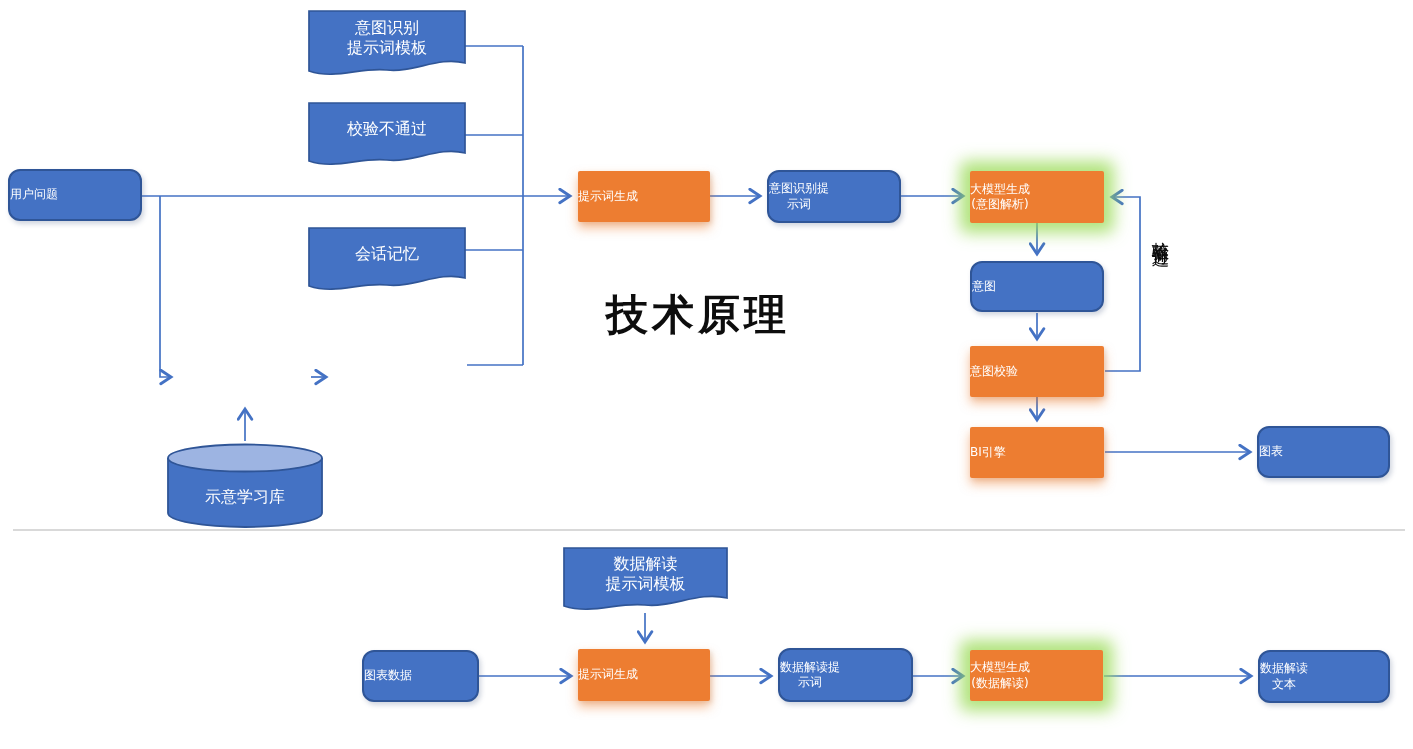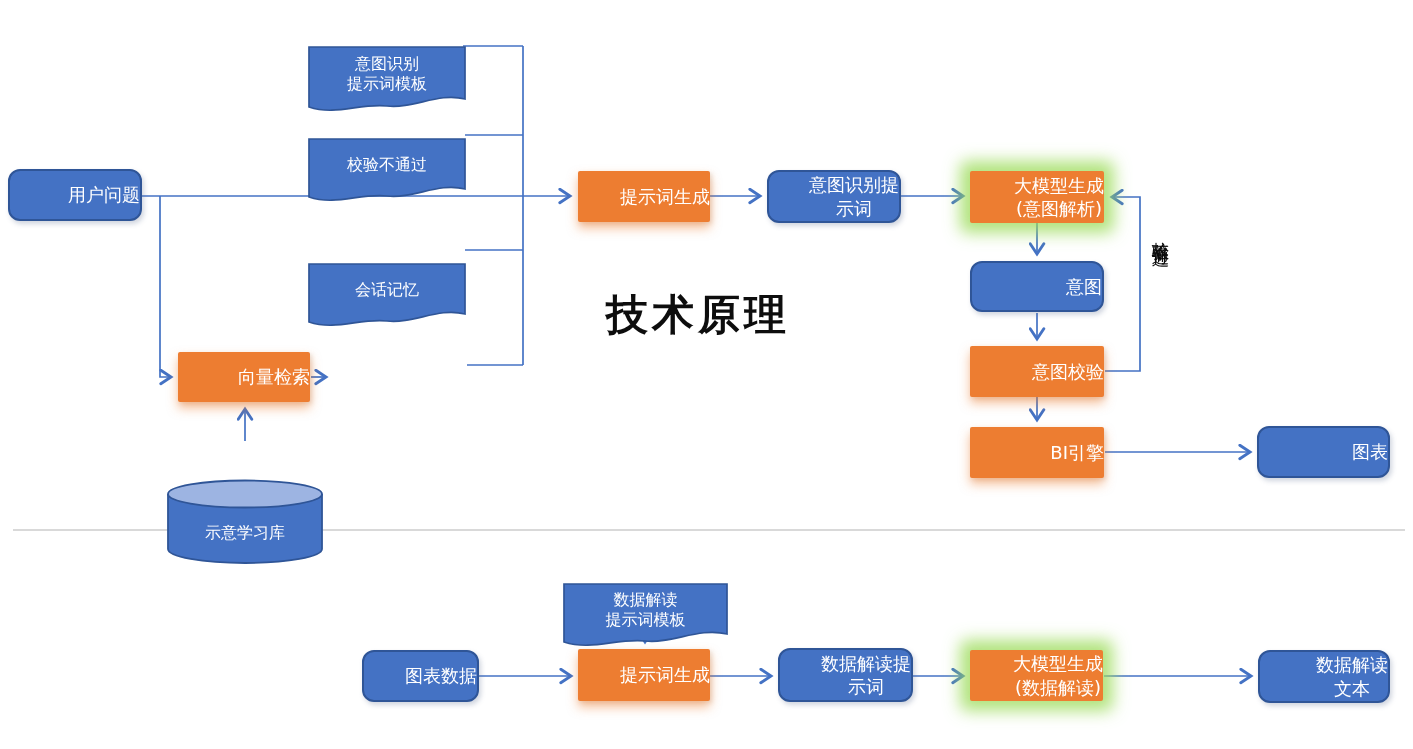--- a/index.html
+++ b/index.html
@@ -1,26 +1,26 @@
 <!DOCTYPE html>
 <html><head>
 <meta charset="utf-8">
 <style>
   html,body{margin:0;padding:0;background:#fff;font-family:"DejaVu Sans",sans-serif;}
   .canvas{position:relative;width:1413px;height:749px;background:#ffffff;overflow:hidden;}
   .wires{position:absolute;left:0;top:0;}
-  .node{position:absolute;display:flex;align-items:center;justify-content:flex-end;
-        text-align:center;color:#ffffff;font-size:18px;line-height:1.28;box-sizing:border-box;}
+  .node{position:absolute;display:flex;align-items:center;justify-content:flex-start;
+        text-align:center;color:#ffffff;font-size:12px;line-height:1.28;box-sizing:border-box;}
   .lbl{white-space:pre-line;}
   .blue{background:#4472C4;border:2px solid #2F5597;border-radius:12px;
         box-shadow:2px 3px 5px rgba(100,115,150,.30);}
   .orange{background:#ED7D31;border-radius:2px;
         box-shadow:0 6px 11px rgba(237,125,49,.50),2px 2px 4px rgba(150,110,80,.18);}
   .orange.glow{box-shadow:0 0 16px 10px rgba(158,220,92,.80);}
-  .shape-node{position:absolute;margin-top:36px;}
+  .shape-node{position:absolute;}
   .shape-node svg{position:absolute;left:0;top:0;}
   .shape-node .lbl{position:absolute;left:0;right:0;display:flex;align-items:center;
         justify-content:center;text-align:center;color:#fff;font-size:16px;line-height:1.28;}
   .doc .lbl{top:0;bottom:14px;}
   .cyl .lbl{top:30px;bottom:8px;}
   .title{position:absolute;color:#0d0d0d;font-size:42px;font-weight:600;
         letter-spacing:4px;text-align:center;}
   .vlabel{position:absolute;writing-mode:vertical-rl;text-orientation:upright;
         color:#0d0d0d;font-size:17.5px;letter-spacing:2px;line-height:1;}
 </style>
@@ -80,23 +80,20 @@
     <svg width="158" height="68" viewBox="0 0 158 68">
       <path d="M1,1 H157 V51 C130,44 106,61 79,58 C52,55 28,68 1,59 Z" fill="#4472C4" stroke="#2F5597" stroke-width="1.7"></path>
     </svg>
     <span class="lbl">会话记忆</span>
   </div>
 
   <div class="node blue" style="left:8px;top:169px;width:134px;height:52px">
     <span class="lbl">用户问题</span>
   </div>
 
-  <div class="node orange" style="left:178px;top:352px;width:132px;height:50px">
-    <span class="lbl">向量检索</span>
-  </div>
 
 
   <div class="shape-node cyl" style="left:167px;top:443px;width:156px;height:86px">
     <svg width="156" height="86" viewBox="0 0 156 86">
       <path d="M1,15 V70 A77,14 0 0 0 155,70 V15" fill="#4472C4" stroke="#2F5597" stroke-width="1.8"></path>
       <ellipse cx="78" cy="15" rx="77" ry="13.5" fill="#9DB4E2" stroke="#2F5597" stroke-width="1.8"></ellipse>
     </svg>
     <span class="lbl">示意学习库</span>
   </div>
 

